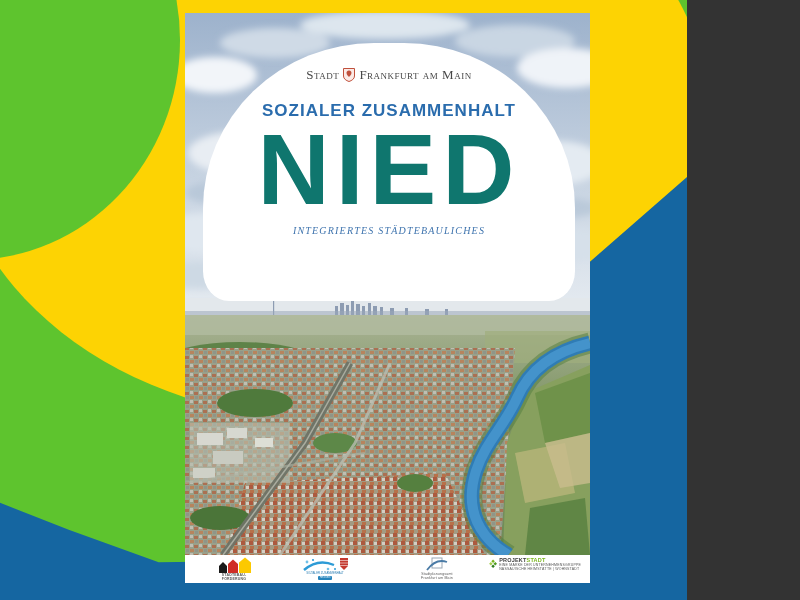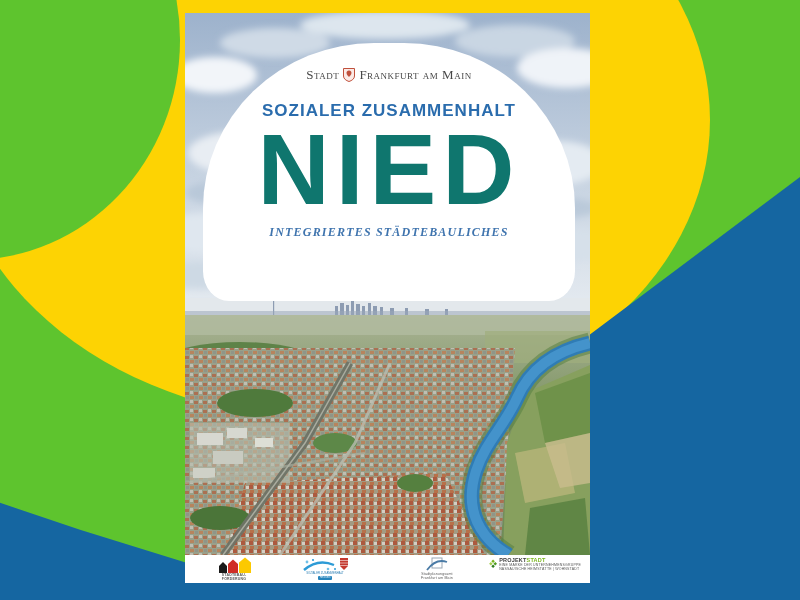--- a/index.html
+++ b/index.html
@@ -1,16 +1,16 @@
 <!DOCTYPE html>
 <html><head>
 <meta charset="utf-8">
 <style>
   html,body{margin:0;padding:0;background:#333;}
-  .canvas{position:relative;width:800px;height:600px;overflow:hidden;
+  .canvas{position:relative;width:687px;height:600px;overflow:hidden;
           font-family:"Liberation Sans",sans-serif;background:#5ec42e;}
   
   .yellow-ellipse{position:absolute;left:-50px;top:-180px;width:760px;height:600px;
                   background:#fdd303;border-radius:50%;}
   .blue-wedge{position:absolute;inset:0;background:#1566a1;
               clip-path:polygon(100% 29.5%,73.7% 55.8%,52.5% 93.3%,23.1% 93.7%,10% 88.3%,0 83.8%,0 100%,100% 100%);}
   .green-blob-tl{position:absolute;left:-240px;top:-180px;width:420px;height:440px;
                  background:#5ec42e;border-radius:50%;}
   
   .card{position:absolute;left:185px;top:13px;width:405px;height:570px;background:#fff;overflow:hidden;}
@@ -20,21 +20,21 @@
         border-radius:46% 46% 26px 26px / 64% 64% 30px 30px;
         display:flex;flex-direction:column;align-items:center;text-align:center;
         padding-top:24px;box-sizing:border-box;}
   .publisher{display:flex;align-items:center;gap:4px;color:#474747;
              font-family:"Liberation Serif",serif;font-variant:small-caps;
              font-size:13px;letter-spacing:.5px;}
   .kicker{margin-top:18px;font-weight:bold;font-size:17px;letter-spacing:1px;color:#2a6cad;}
   .big-title{margin-top:2px;font-weight:bold;font-size:100px;line-height:.92;
              letter-spacing:6px;color:#0f766e;}
   .subtitle{margin-top:8px;font-family:"Liberation Serif",serif;font-style:italic;
-            font-size:12px;letter-spacing:1.2px;color:#3f74ae;line-height:1.5;font-weight:bold;}
+            font-size:10px;letter-spacing:1.2px;color:#3f74ae;line-height:1.5;}
   
   .footer{position:absolute;left:0;top:542px;width:405px;height:28px;background:#fff;}
   .logo{position:absolute;top:2px;display:flex;flex-direction:column;align-items:center;}
   .tinytxt{font-size:3.5px;line-height:1.15;color:#555;letter-spacing:.2px;white-space:nowrap;}
   .lg1{left:27px;width:44px;}
   .lg2{left:112px;width:56px;}
   .lg2 .bar{margin-top:.5px;background:#2583bb;color:#eaf4fb;font-size:2.6px;line-height:4.5px;
             padding:0 2px;border-radius:1px;white-space:nowrap;}
   .lg2 .bluetxt{color:#2a7db3;font-size:2.8px;line-height:1.1;white-space:nowrap;}
   .lg3{left:222px;width:60px;}

